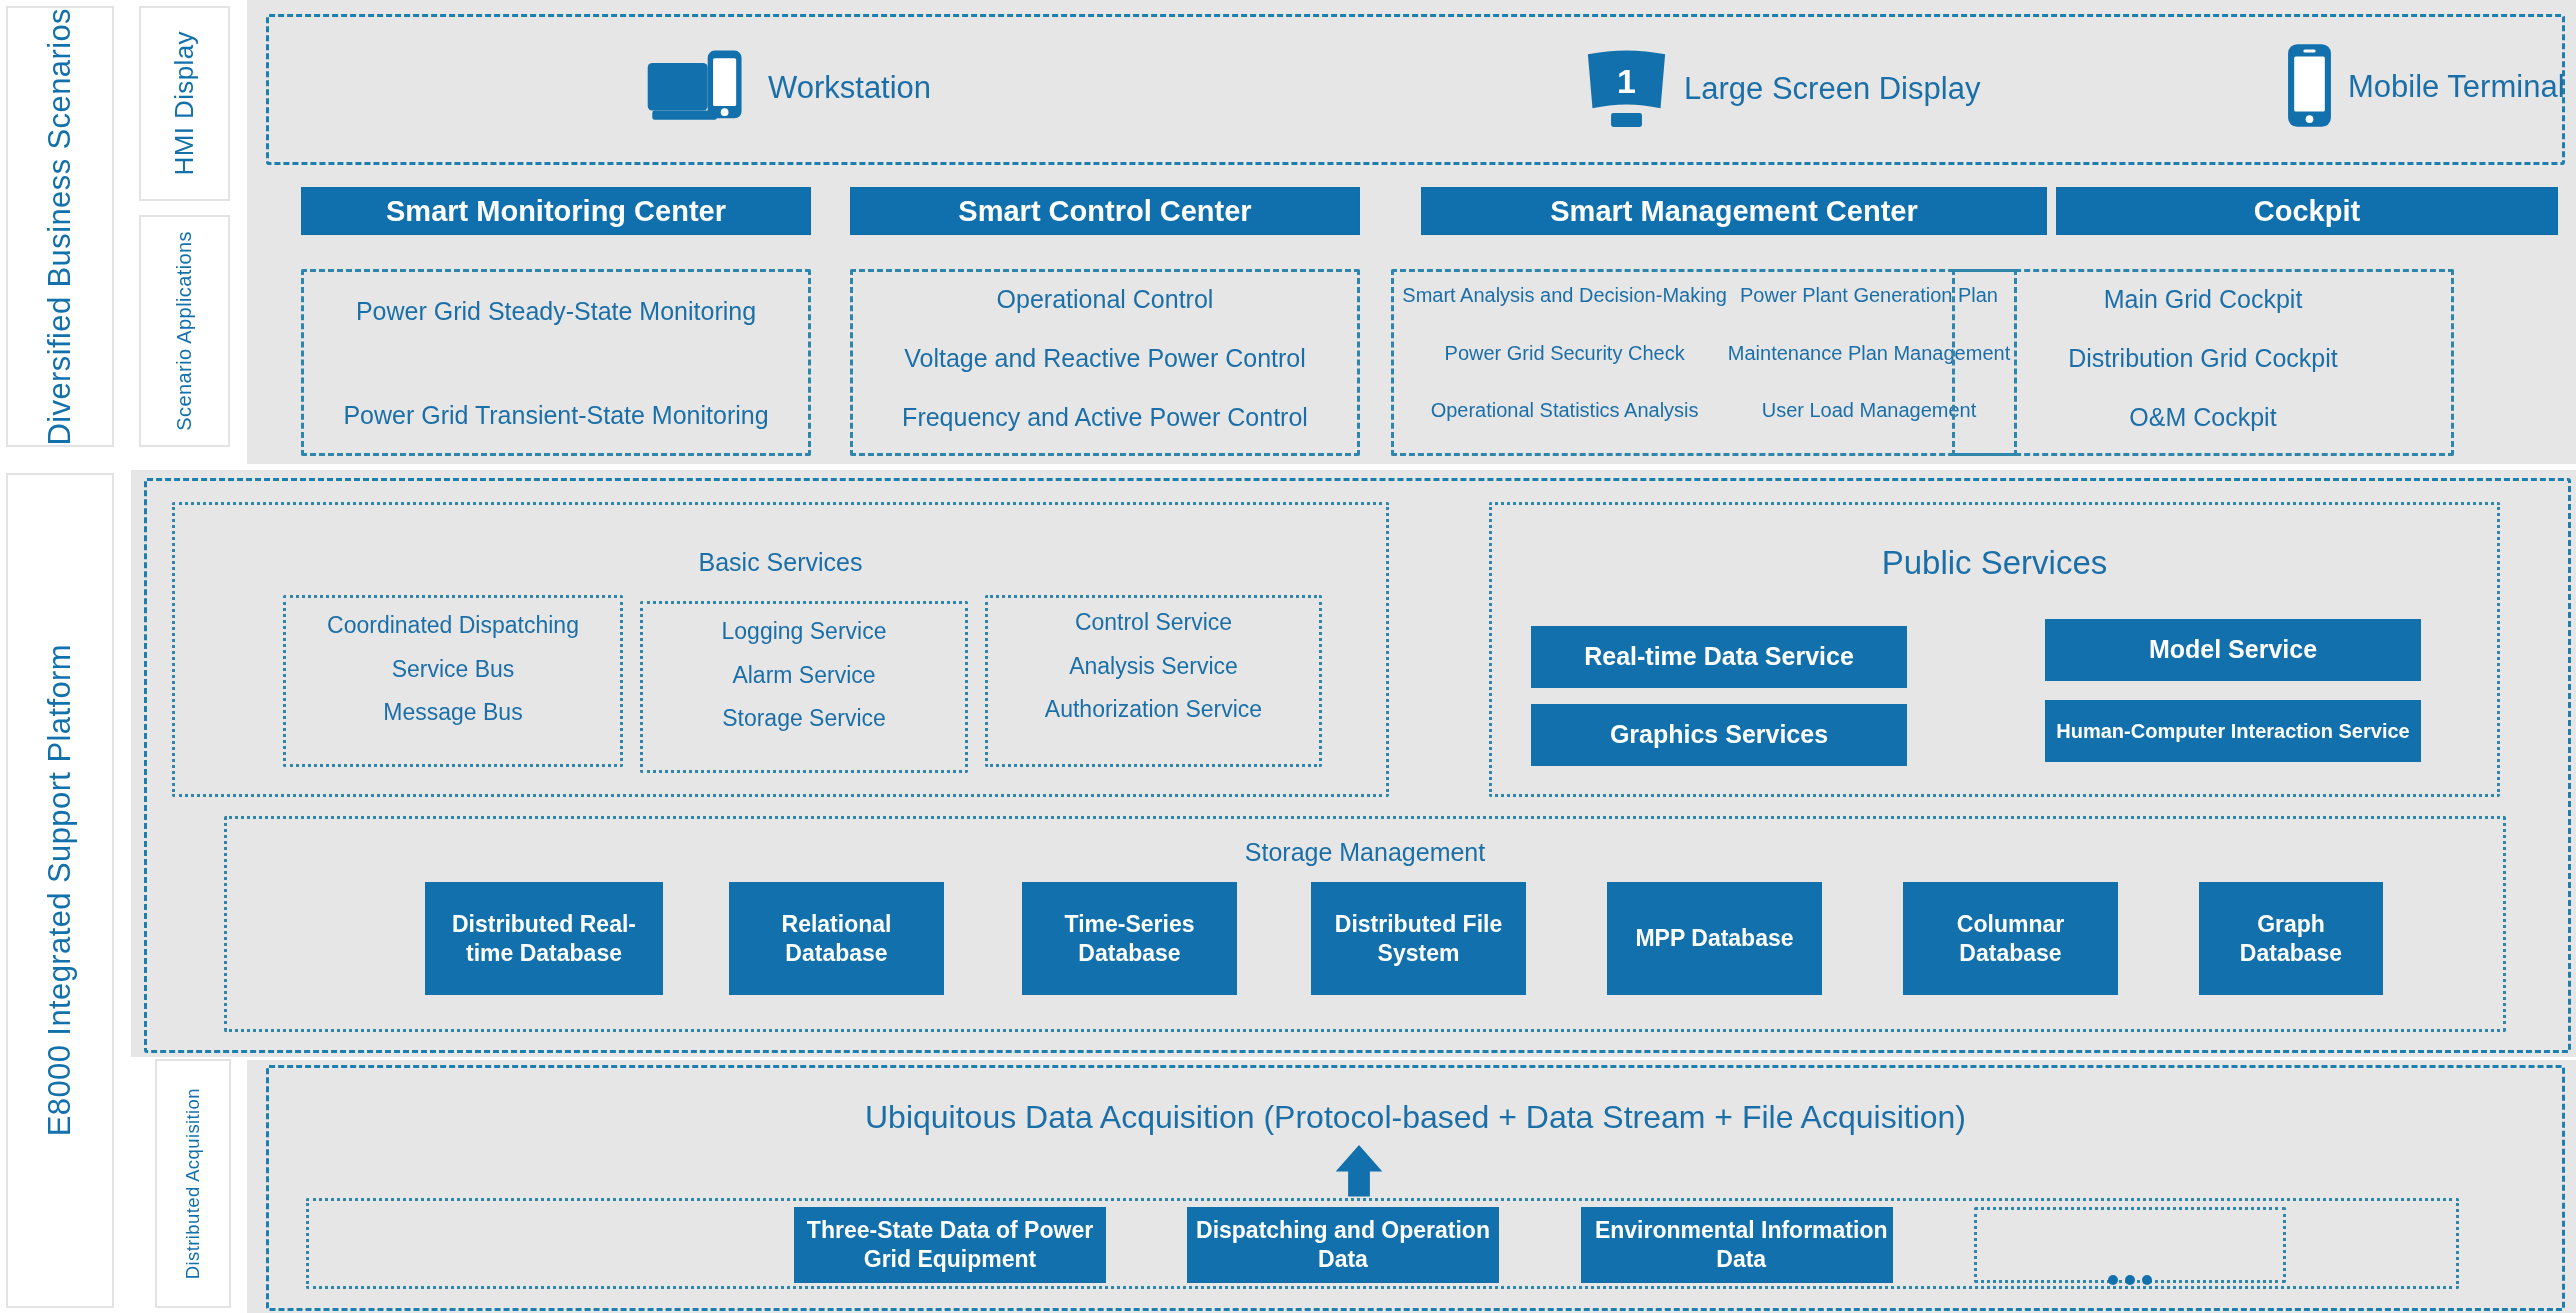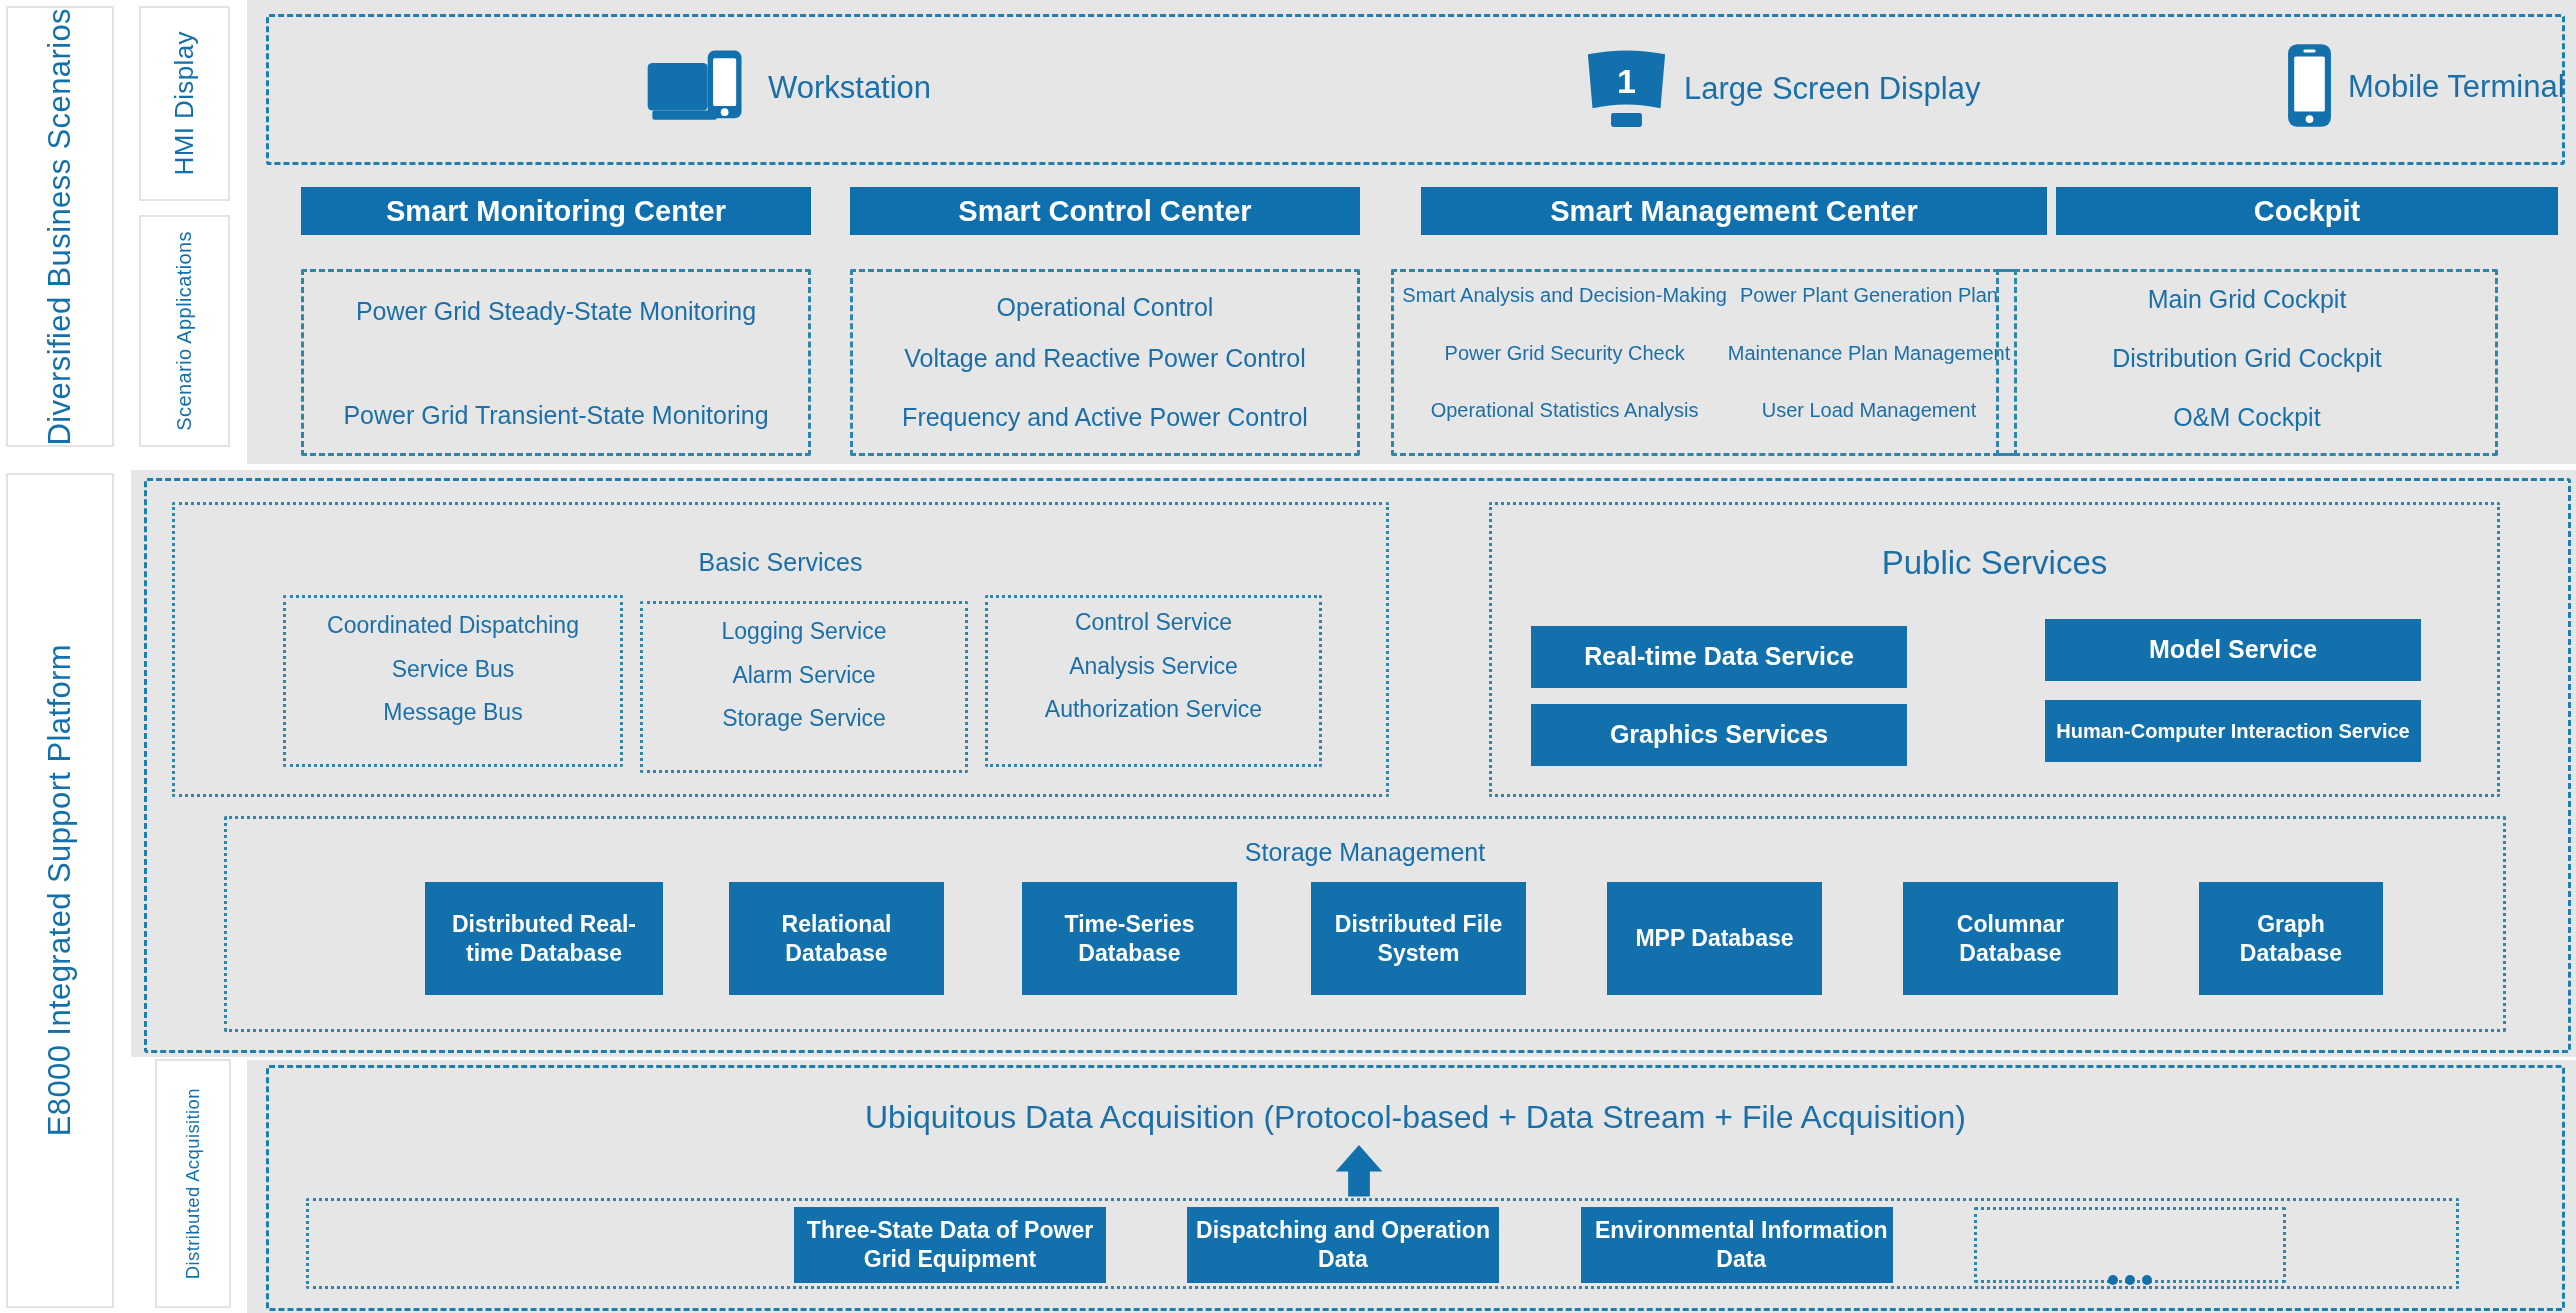--- a/index.html
+++ b/index.html
@@ -136,41 +136,41 @@
 </div>
 <div class="abs dash-thin" style="left:301px;top:269px;width:510px;height:187px;">
   <div class="abs btext" style="left:0;top:20px;width:100%;height:39px;font-size:25px;">Power Grid Steady-State Monitoring</div>
   <div class="abs btext" style="left:0;top:124px;width:100%;height:39px;font-size:25px;">Power Grid Transient-State Monitoring</div>
 </div>
 
 <div class="abs bluebar" style="left:850px;top:187px;width:510px;height:48px;font-size:29px;">
   <span>Smart Control Center</span>
 </div>
 <div class="abs dash-thin" style="left:850px;top:269px;width:510px;height:187px;">
-  <div class="abs btext" style="left:0;top:9.3px;width:100%;height:36px;font-size:25px;margin-top:8px;">Operational Control</div>
+  <div class="abs btext" style="left:0;top:9.3px;width:100%;height:36px;font-size:25px;">Operational Control</div>
   <div class="abs btext" style="left:0;top:68px;width:100%;height:36px;font-size:25px;">Voltage and Reactive Power Control</div>
   <div class="abs btext" style="left:0;top:127px;width:100%;height:36px;font-size:25px;">Frequency and Active Power Control</div>
 </div>
 
 <div class="abs bluebar" style="left:1391px;top:187px;width:626px;height:48px;font-size:29px;margin-left:30px;">
   <span>Smart Management Center</span>
 </div>
 <div class="abs dash-thin" style="left:1391px;top:269px;width:626px;height:187px;">
   <div class="abs btext" style="left:4.6px;top:7.7px;width:332px;height:32px;font-size:20px;">Smart Analysis and Decision-Making</div>
   <div class="abs btext" style="left:4.6px;top:65px;width:332px;height:32px;font-size:20px;">Power Grid Security Check</div>
   <div class="abs btext" style="left:4.6px;top:122px;width:332px;height:32px;font-size:20px;">Operational Statistics Analysis</div>
   <div class="abs btext" style="left:332px;top:7.7px;width:286px;height:32px;font-size:20px;">Power Plant Generation Plan</div>
   <div class="abs btext" style="left:332px;top:65px;width:286px;height:32px;font-size:20px;">Maintenance Plan Management</div>
   <div class="abs btext" style="left:332px;top:122px;width:286px;height:32px;font-size:20px;">User Load Management</div>
 </div>
 
 <div class="abs bluebar" style="left:2056px;top:187px;width:502px;height:48px;font-size:29px;">
   <span>Cockpit</span>
 </div>
-<div class="abs dash-thin" style="left:1996px;top:269px;width:502px;height:187px;">
+<div class="abs dash-thin" style="left:1952px;top:269px;width:502px;height:187px;">
   <div class="abs btext" style="left:0;top:9.3px;width:100%;height:36px;font-size:25px;">Main Grid Cockpit</div>
   <div class="abs btext" style="left:0;top:68px;width:100%;height:36px;font-size:25px;">Distribution Grid Cockpit</div>
   <div class="abs btext" style="left:0;top:127px;width:100%;height:36px;font-size:25px;">O&amp;M Cockpit</div>
 </div>
 
 <div class="abs greybg" style="left:131px;top:470px;width:2445px;height:587px;"></div>
 <div class="abs dash" style="left:144px;top:478px;width:2427px;height:575px;"></div>
 
 <div class="abs dash-fine" style="left:172px;top:502px;width:1217px;height:295px;">
   <div class="abs sect-title" style="left:0;top:43px;width:100%;font-size:25px;">Basic Services</div>

